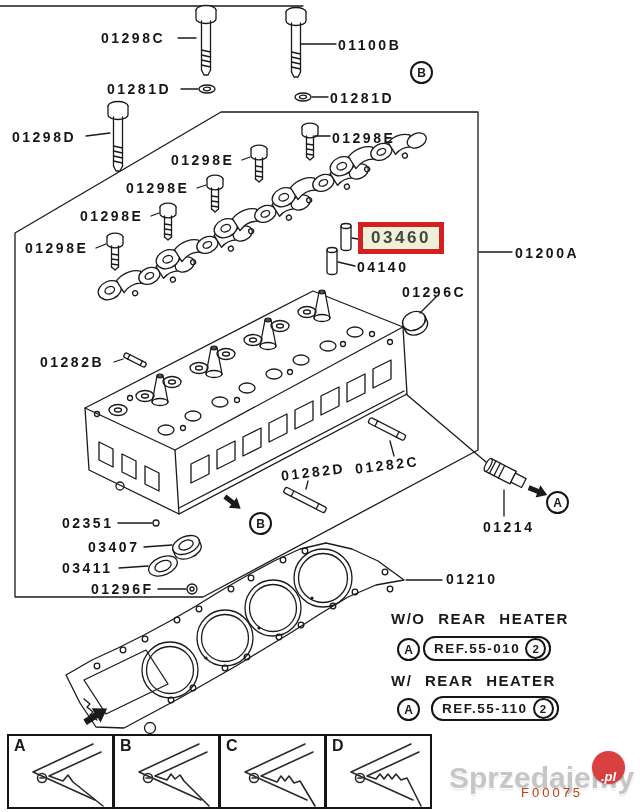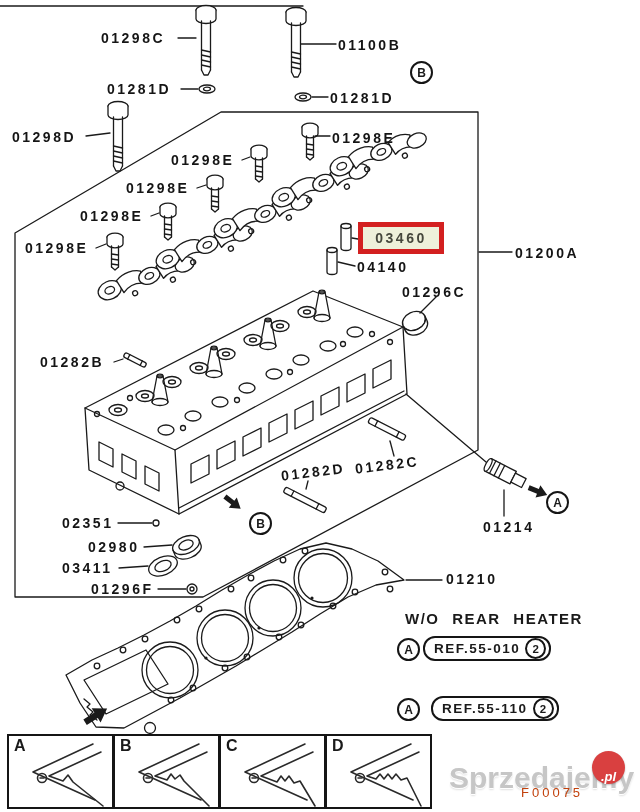--- a/index.html
+++ b/index.html
@@ -14,21 +14,21 @@
   .co{position:absolute;width:19px;height:19px;border:2px solid #151515;border-radius:50%;
       display:flex;align-items:center;justify-content:center;font-weight:bold;font-size:12px;background:#fff;}
   .refbox{position:absolute;height:21px;border:2px solid #151515;border-radius:12px;background:#fff;
       display:flex;align-items:center;gap:5px;padding:0 3px 0 9px;}
   .reftext{font-weight:bold;font-size:13.5px;letter-spacing:1.5px;white-space:nowrap;}
   .qty{width:17px;height:17px;border:2px solid #151515;border-radius:50%;flex:0 0 auto;
       display:flex;align-items:center;justify-content:center;font-weight:bold;font-size:11.5px;}
   .heater{position:absolute;font-weight:bold;font-size:15px;letter-spacing:1.5px;word-spacing:7px;white-space:nowrap;}
   .hl{position:absolute;left:358px;top:222px;border:5px solid #d32020;background:#eef0da;
       width:76px;height:22px;display:flex;align-items:center;justify-content:center;}
-  .hl span{font-weight:bold;font-size:14px;letter-spacing:2.5px;color:#45473c;}
+  .hl span{font-weight:bold;font-size:17px;letter-spacing:2.5px;color:#45473c;}
   .inset{position:absolute;top:734px;width:103px;height:71px;border:2px solid #151515;background:#fff;}
   .inset-letter{position:absolute;left:5px;top:1px;font-weight:bold;font-size:16px;letter-spacing:0;}
   .inset svg{position:absolute;left:0;top:0;}
   .inset path,.inset circle{stroke:#2a2a2a;stroke-width:1.6;fill:none;stroke-linejoin:round;stroke-linecap:round;}
   .wm{position:absolute;left:449px;top:761px;font-weight:bold;font-size:30px;letter-spacing:0;
       color:#c6c6c6;text-shadow:0 1px 0 #ffffff,0 2px 2px rgba(0,0,0,.12);z-index:4;}
   .wm-logo{position:absolute;left:592px;top:751px;width:33px;height:33px;border-radius:50%;background:#d94040;
       display:flex;align-items:flex-end;justify-content:center;z-index:5;box-shadow:0 1px 2px rgba(0,0,0,.25);}
   .wm-logo span{color:#fff;font-weight:bold;font-size:13px;font-style:italic;}
   .figcode{position:absolute;left:521px;top:785px;font-weight:normal;font-size:13px;letter-spacing:3px;color:#c2410c;z-index:6;}
@@ -334,39 +334,40 @@
 <div class="lbl" style="left:80px;top:208px">01298E</div>
 <div class="lbl" style="left:25px;top:240px">01298E</div>
 <div class="lbl" style="left:332px;top:130px">01298E</div>
 <div class="lbl" style="left:357px;top:259px">04140</div>
 <div class="lbl" style="left:402px;top:284px">01296C</div>
 <div class="lbl" style="left:515px;top:245px">01200A</div>
 <div class="lbl" style="left:40px;top:354px">01282B</div>
 <div class="lbl rot" style="left:281px;top:464px">01282D</div>
 <div class="lbl rot" style="left:355px;top:457px">01282C</div>
 <div class="lbl" style="left:62px;top:515px">02351</div>
-<div class="lbl" style="left:88px;top:539px">02980</div>
+<div class="lbl" style="left:88px;top:539px">03407</div>
 <div class="lbl" style="left:62px;top:560px">03411</div>
 <div class="lbl" style="left:91px;top:581px">01296F</div>
 <div class="lbl" style="left:483px;top:519px">01214</div>
 <div class="lbl" style="left:446px;top:571px">01210</div>
 
 <div class="hl">
   <span>03460</span>
 </div>
 
 <div class="co" style="left:410px;top:61px">B</div>
 
-<div class="heater" style="left:405px;top:610px">W/O REAR HEATER</div>
+<div class="heater" style="left:391px;top:610px">W/O REAR HEATER</div>
 <div class="co" style="left:397px;top:638px">A</div>
 <div class="refbox" style="left:423px;top:636px">
   <span class="reftext">REF.55-010</span>
   <span class="qty">2</span>
 </div>
 
+<div class="heater" style="left:391px;top:672px">W/ REAR HEATER</div>
 <div class="co" style="left:397px;top:698px">A</div>
 <div class="refbox" style="left:431px;top:696px">
   <span class="reftext">REF.55-110</span>
   <span class="qty">2</span>
 </div>
 
 <div class="co" style="left:249px;top:512px">B</div>
 <div class="co" style="left:546px;top:491px">A</div>
 
 <div class="inset" style="left:7px">

